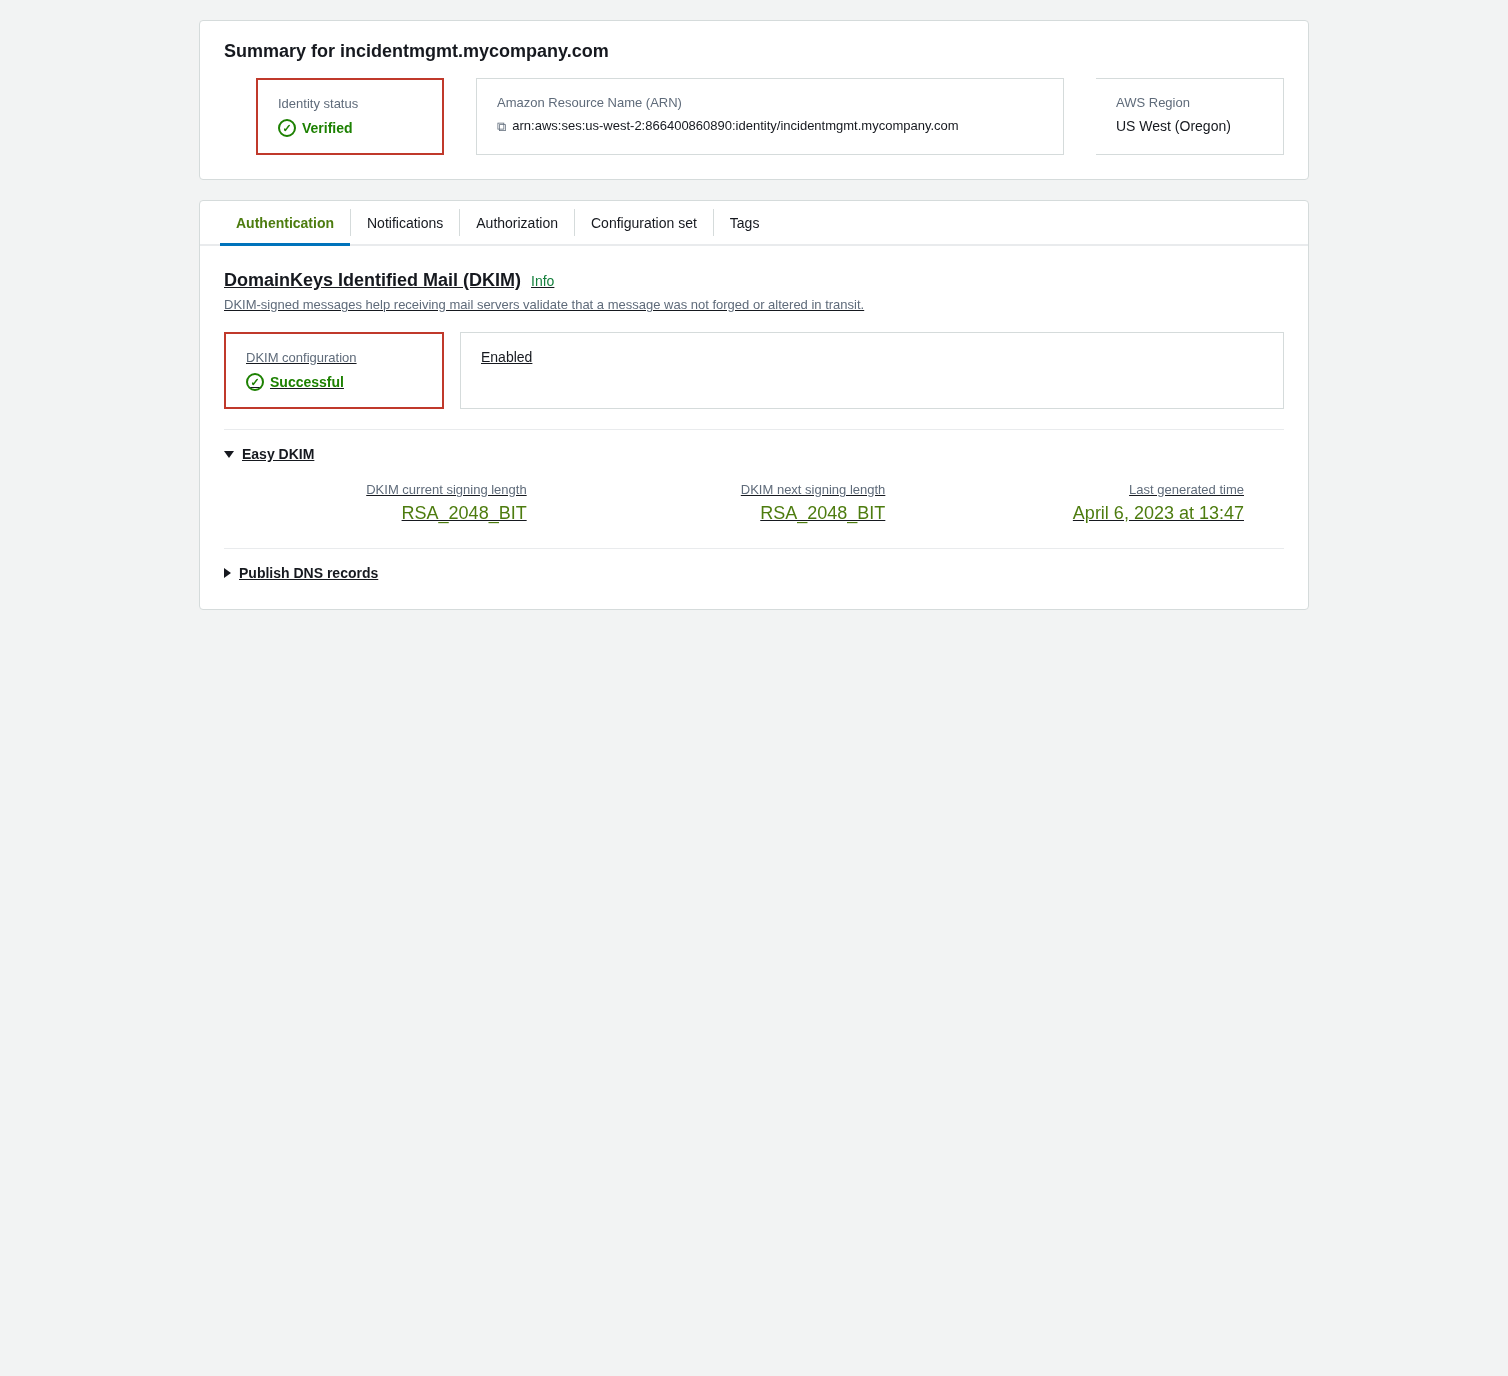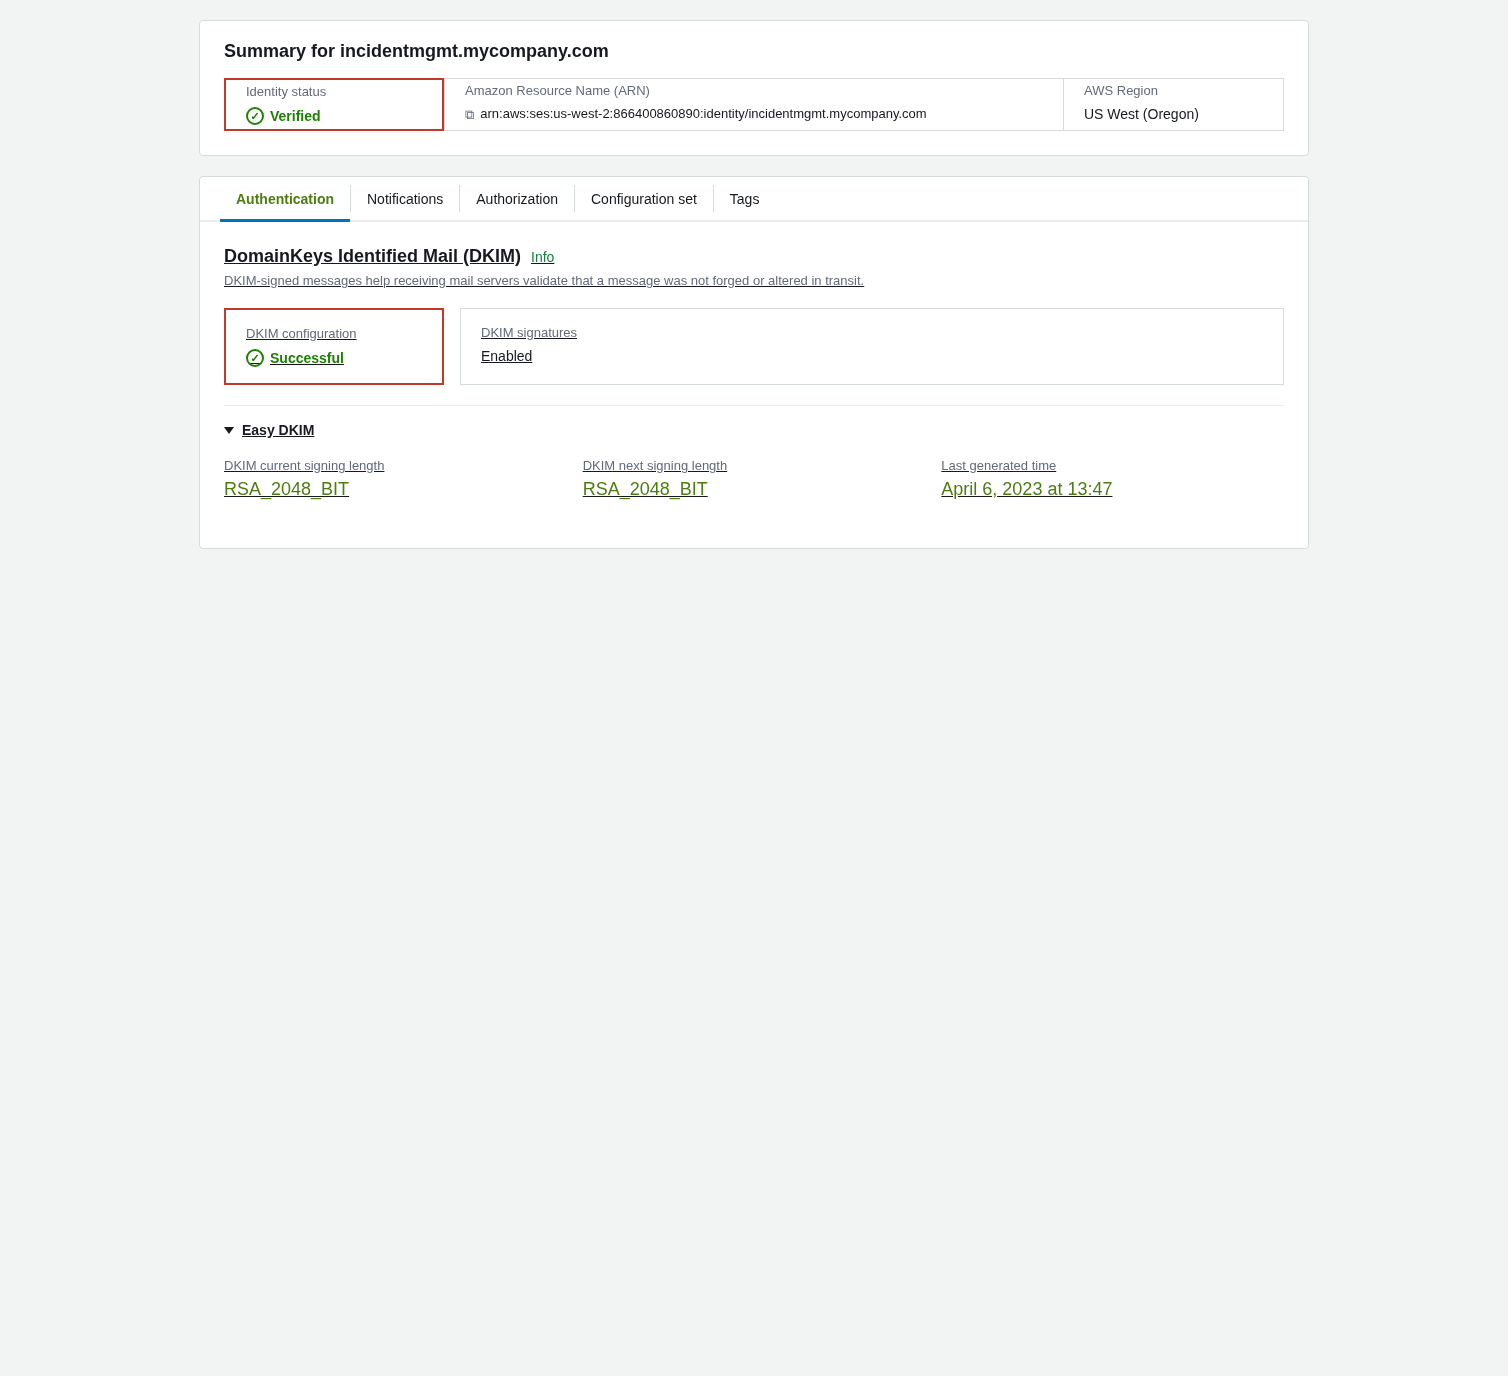--- a/index.html
+++ b/index.html
@@ -28,22 +28,23 @@
       font-weight: 700;
       margin-bottom: 16px;
       color: #16191f;
     }
     .summary-grid {
       display: grid;
       grid-template-columns: 220px 1fr 220px;
       gap: 0;
     }
     .summary-cell {
-      padding: 4px 20px;
+      padding: 16px 20px;
       border: 1px solid #d5dbdb;
+      margin-left: 32px;
     }
     .summary-cell:first-child {
       border-right: none;
     }
     .summary-cell:last-child {
       border-left: none;
     }
     .summary-cell.highlighted {
       border: 2px solid #c0392b;
       border-right: 2px solid #c0392b;
@@ -207,20 +208,21 @@
       height: 0;
       border-top: 5px solid transparent;
       border-bottom: 5px solid transparent;
       border-left: 7px solid #16191f;
     }
     .signing-grid {
       display: grid;
       grid-template-columns: 1fr 1fr 1fr;
       gap: 16px;
       margin-bottom: 20px;
+      text-align: right;
     }
     .signing-cell {
       padding: 4px 0;
       padding-right: 40px;
     }
     .signing-label {
       font-size: 13px;
       color: #5f6b7a;
       margin-bottom: 6px;
     }
@@ -301,21 +303,20 @@
 
         <div class="dkim-cell highlighted">
           <div class="cell-label">DKIM configuration</div>
           <div class="status-successful">
             <span class="check-circle">✓</span>
             <span>Successful</span>
           </div>
         </div>
 
         <div class="dkim-cell">
-          <div class="cell-label">DKIM signatures</div>
           <div class="cell-value">Enabled</div>
         </div>
       </div>
 
       <div class="easy-dkim-section">
         <div class="collapsible-header">
           <span class="triangle-down"></span>
           <span>Easy DKIM</span>
         </div>
 
@@ -328,17 +329,23 @@
             <div class="signing-label">DKIM next signing length</div>
             <div class="signing-value">RSA_2048_BIT</div>
           </div>
           <div class="signing-cell">
             <div class="signing-label">Last generated time</div>
             <div class="signing-value">April 6, 2023 at 13:47</div>
           </div>
         </div>
       </div>
 
+      <div class="publish-dns-section">
+        <div class="publish-dns-header">
+          <span class="triangle-right"></span>
+          <span>Publish DNS records</span>
+        </div>
+      </div>
 
     </div>
   </div>
 
 </div>
 
 </body></html>

